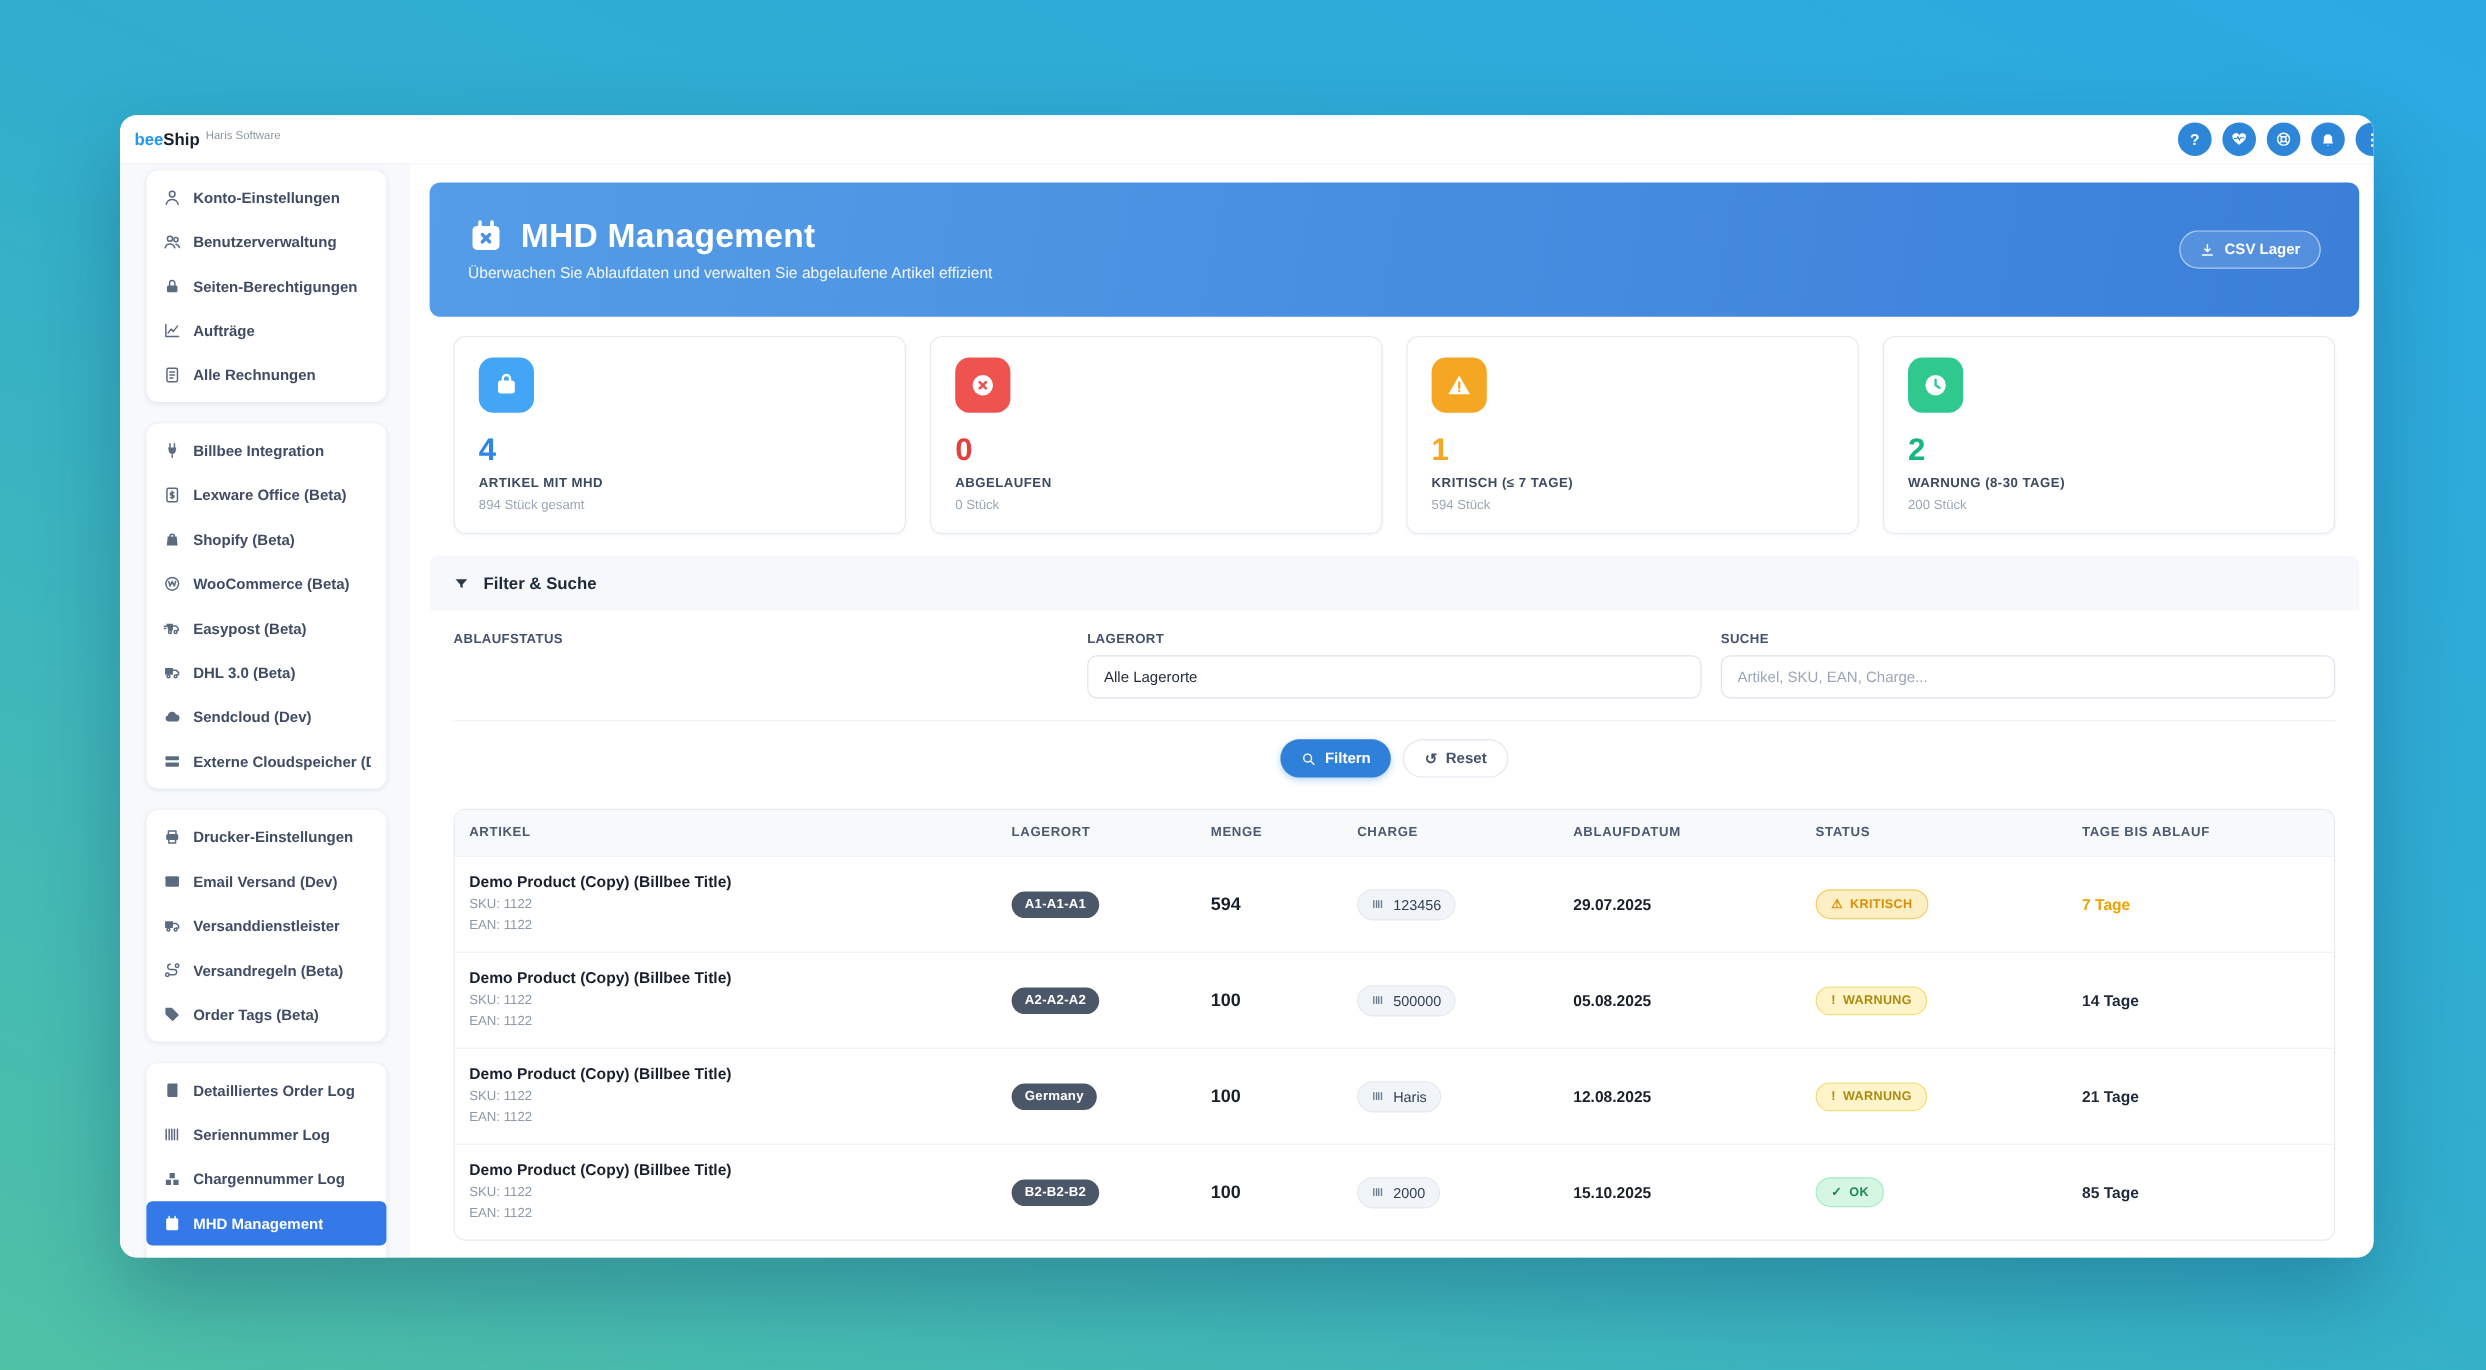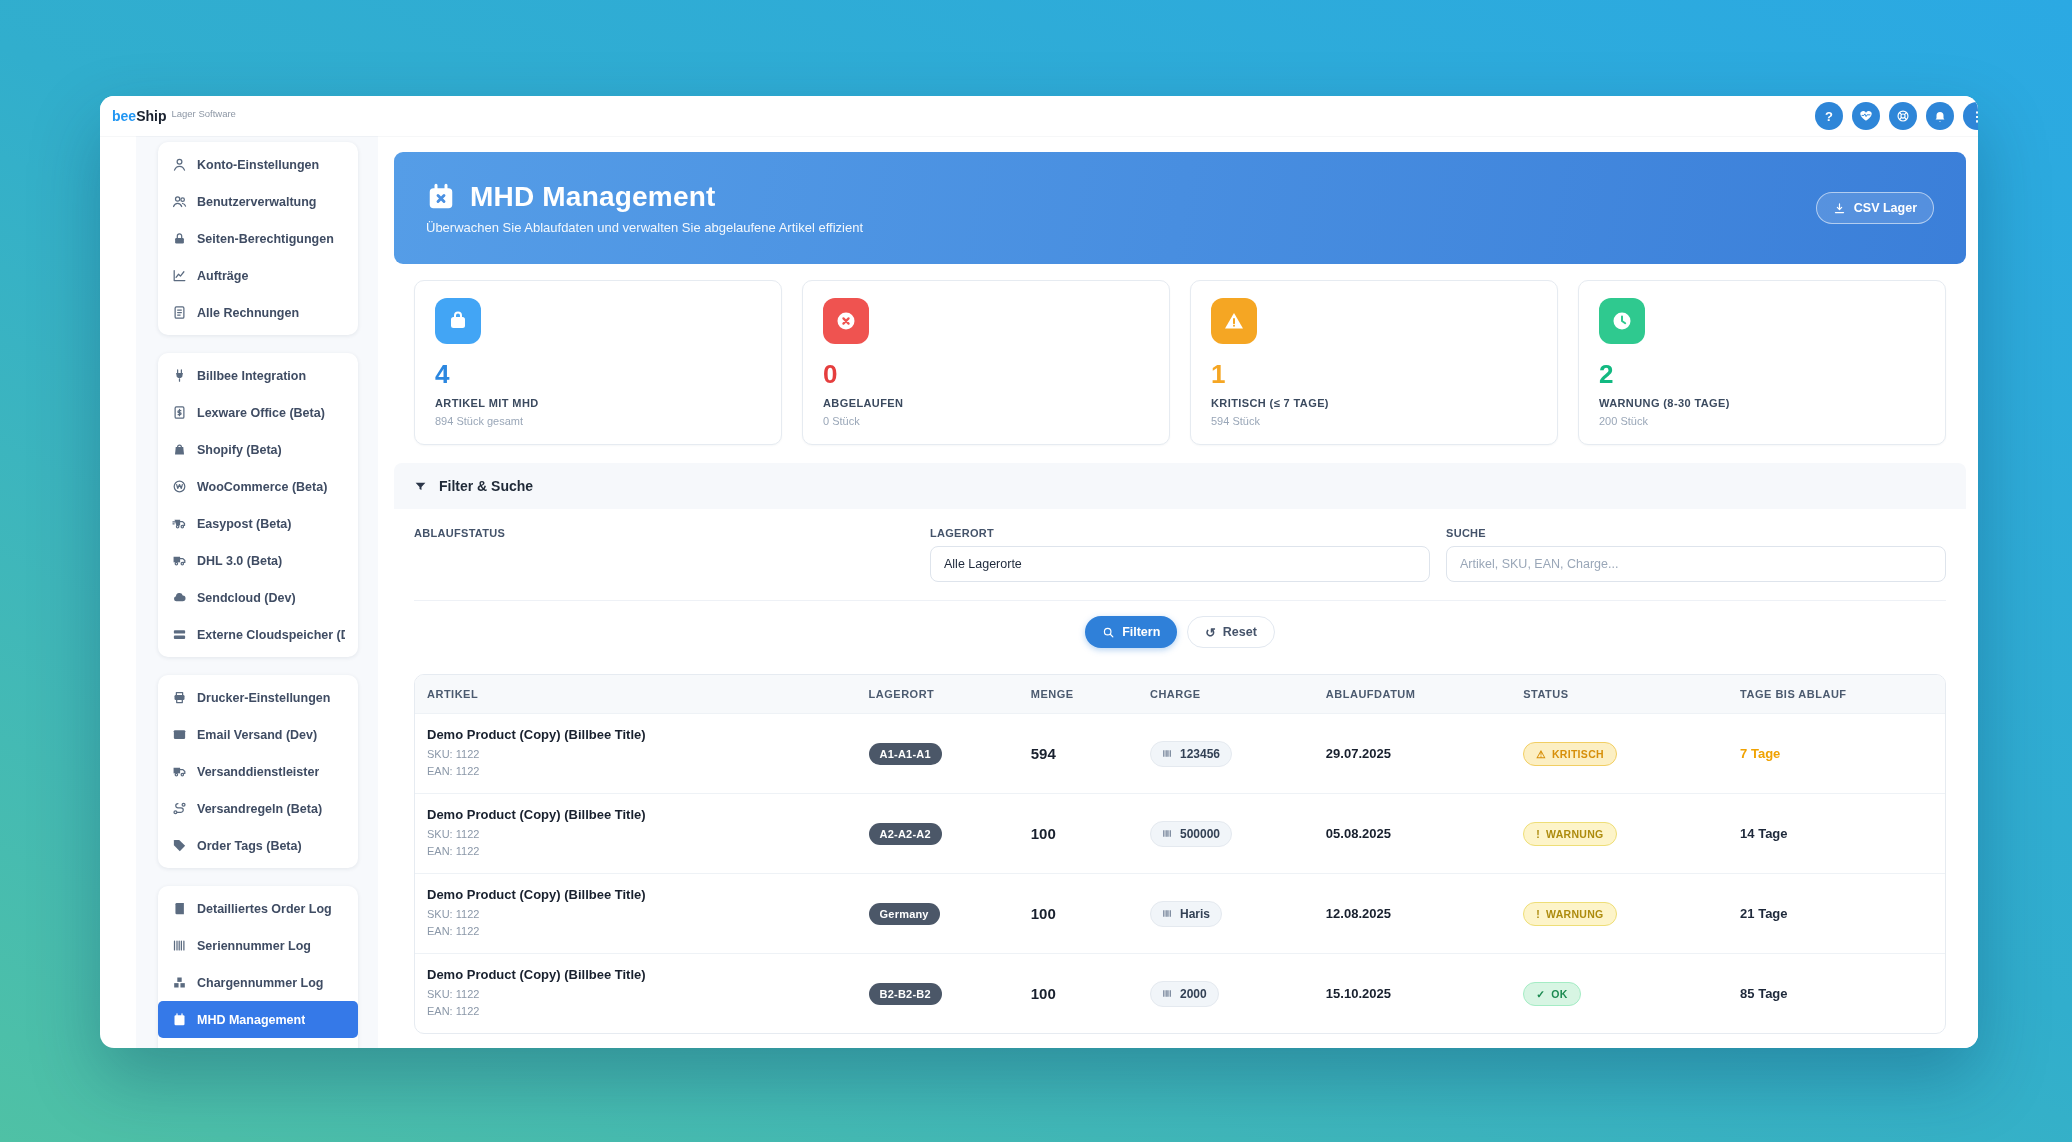--- a/index.html
+++ b/index.html
@@ -22,21 +22,21 @@
   .brand { display: flex; align-items: flex-start; gap: 5px; }
   .brand .b1 { color: #2196f3; font-weight: 800; font-size: 14px; }
   .brand .b2 { color: #18202e; font-weight: 800; font-size: 14px; margin-left: -5px; }
   .brand .b3 { color: #8d97a5; font-size: 9.5px; font-weight: 500; }
   .tb-icons { display: flex; align-items: center; gap: 9px; }
   .tb-circle { width: 28px; height: 28px; border-radius: 50%; background: #2e86d8; color: #fff;
                display: flex; align-items: center; justify-content: center; font-weight: 800; font-size: 13px; cursor: pointer; flex: 0 0 auto;}
   .tb-circle svg { width: 14px; height: 14px; }
   .tb-circle.cut { margin-right: -13px; }
   
-  .app-body { flex: 1; display: flex; min-height: 0; padding-left: 36px; }
+  .app-body { flex: 1; display: flex; min-height: 0; }
   .sidebar { width: 242px; flex: 0 0 242px; background: #f7f9fc; padding: 6px 20px 0 22px; overflow: hidden; }
   .sgroup { background: #fff; border-radius: 10px; box-shadow: 0 1px 4px rgba(20,40,70,.09); padding: 4px 0; margin-bottom: 18px; }
   .si { height: 37px; display: flex; align-items: center; gap: 10px; padding: 0 13px; cursor: pointer; color:#3f4c63; }
   .si-ic { width: 16px; height: 16px; color: #5b6b80; display: flex; align-items: center; justify-content: center; flex: 0 0 16px;}
   .si-ic svg { width: 15px; height: 15px; }
   .si-label { font-size: 12.5px; font-weight: 600; white-space: nowrap; overflow: hidden; }
   .si.active { background: #3579e8; border-radius: 5px; color: #fff; }
   .si.active .si-ic { color: #fff; }
   svg.ic * { fill: none; stroke: currentColor; stroke-width: 2; stroke-linecap: round; stroke-linejoin: round; }
   svg.ic .f { fill: currentColor; stroke: none; }
@@ -86,41 +86,41 @@
   .thead { background: #f7f9fb; }
   .th { font-size: 11px; font-weight: 800; color: #4b5a6f; letter-spacing: .5px; padding: 13px 12px; white-space: nowrap;}
   .trow { border-top: 1px solid #eef2f6; }
   .td { padding: 13px 12px; }
   .a-title { font-size: 13px; font-weight: 800; color: #18202e; }
   .a-meta { font-size: 11px; color: #8b98a9; margin-top: 4px; line-height: 1.55; }
   .loc-badge { display: inline-block; background: #4b5768; color: #fff; font-size: 11px; font-weight: 700;
                padding: 5px 11px; border-radius: 999px; letter-spacing: .2px;}
   .qty { font-size: 15px; font-weight: 700; color: #18202e; }
   .charge-pill { display: inline-flex; align-items: center; gap: 7px; background: #f1f5f9; border: 1px solid #e4e9ef;
-                 border-radius: 999px; padding: 5px 11px; font-size: 12px; font-weight: 700; color: #334155; }
+                 border-radius: 999px; padding: 5px 11px; font-size: 12px; font-weight: 400; color: #334155; }
   .charge-pill svg { width: 11px; height: 11px; color: #64748b; }
   .date { font-size: 13px; font-weight: 800; color: #18202e; }
   .status-badge { display: inline-flex; align-items: center; gap: 6px; border-radius: 999px; padding: 5px 12px;
                   font-size: 10.5px; font-weight: 800; letter-spacing: .3px; }
   .status-badge[data-variant="kritisch"] { background: #fcefc3; border: 1px solid #f1ce63; color: #d78f0a; }
   .status-badge[data-variant="warnung"]  { background: #fdf4c9; border: 1px solid #eede77; color: #ad8b0e; }
   .status-badge[data-variant="ok"]       { background: #d7f5e3; border: 1px solid #a4ecc4; color: #1c8a51; }
   .days { font-size: 13px; font-weight: 800; color: #1e293b; }
   .days[data-variant="kritisch"] { color: #f0a202; }
 </style>
 </head>
 <body>
 
 <div class="window">
 
   <div class="topbar">
     <div class="brand">
       <span class="b1">bee</span>
       <span class="b2">Ship</span>
-      <span class="b3">Lager Software</span>
+      <span class="b3">Haris Software</span>
     </div>
     <div class="tb-icons">
       <div class="tb-circle">
           <span>?</span>
         </div>
       <div class="tb-circle">
         <svg viewBox="0 0 24 24">
             <path d="M12 20S4.5 15.3 2.8 10.6A4.8 4.8 0 0 1 12 6.5a4.8 4.8 0 0 1 9.2 4.1C19.5 15.3 12 20 12 20z" fill="#fff"></path>
             <path d="M4.5 11h4l1.6-2.6 2 4.6 1.7-3H19.5" fill="none" stroke="#2e86d8" stroke-width="1.6"></path>
           </svg>

